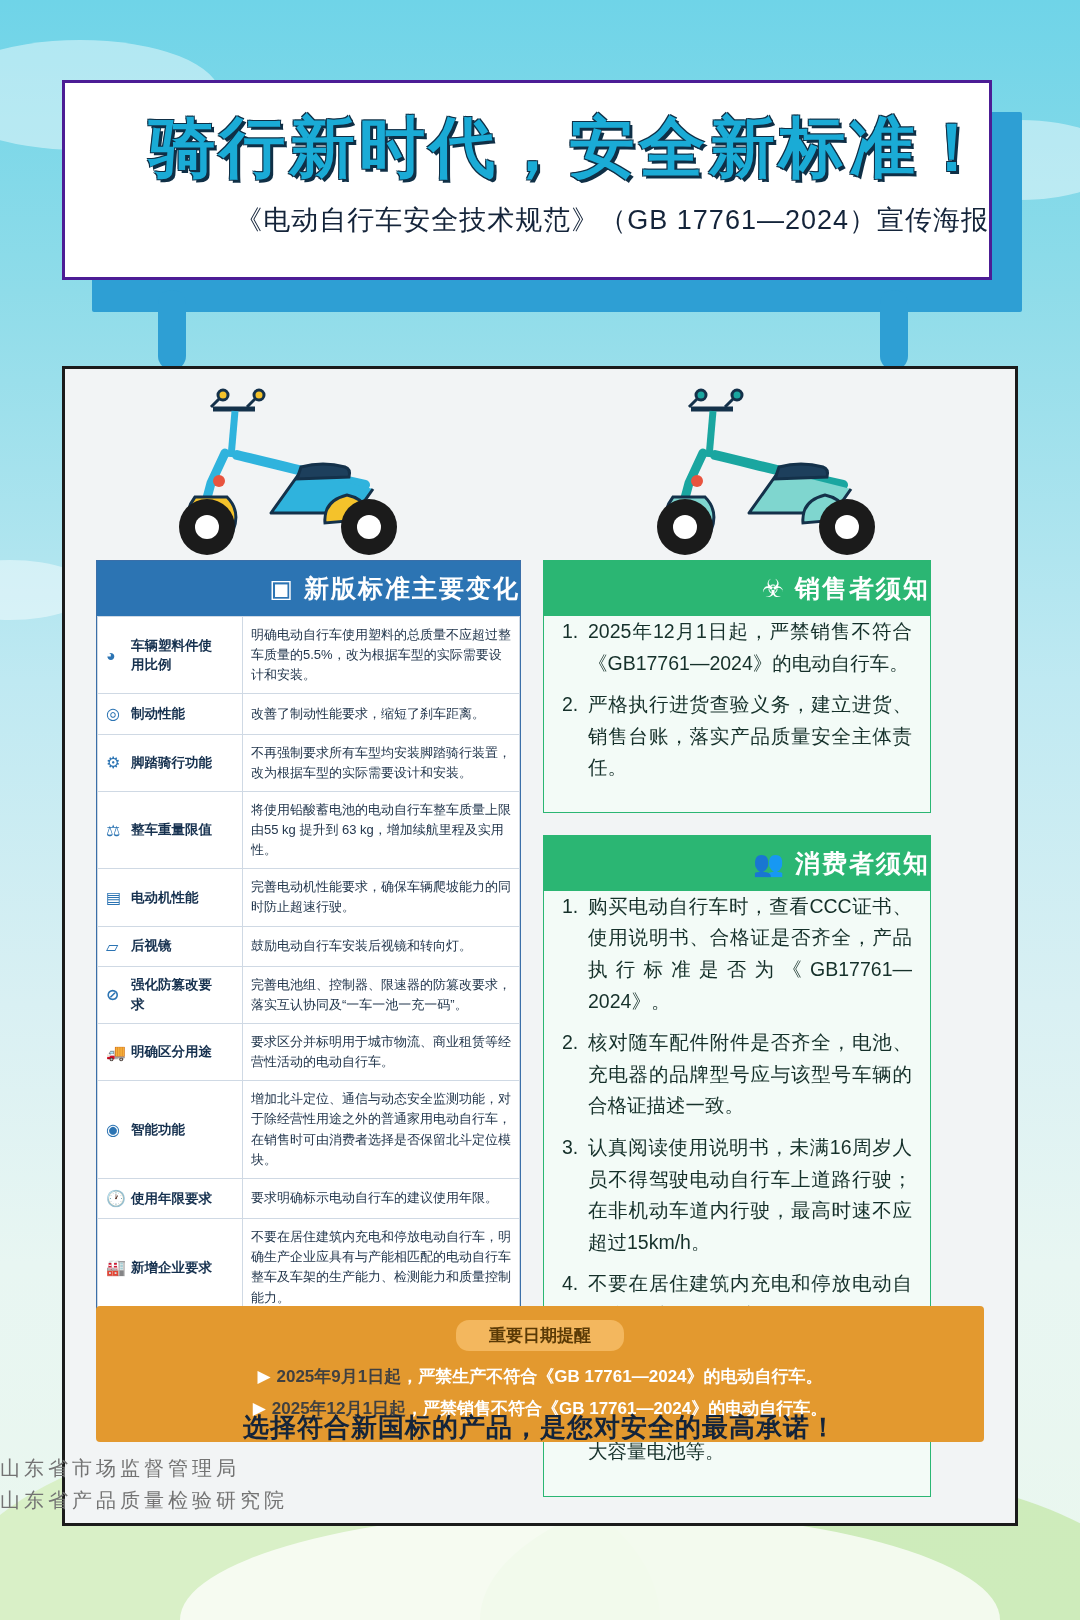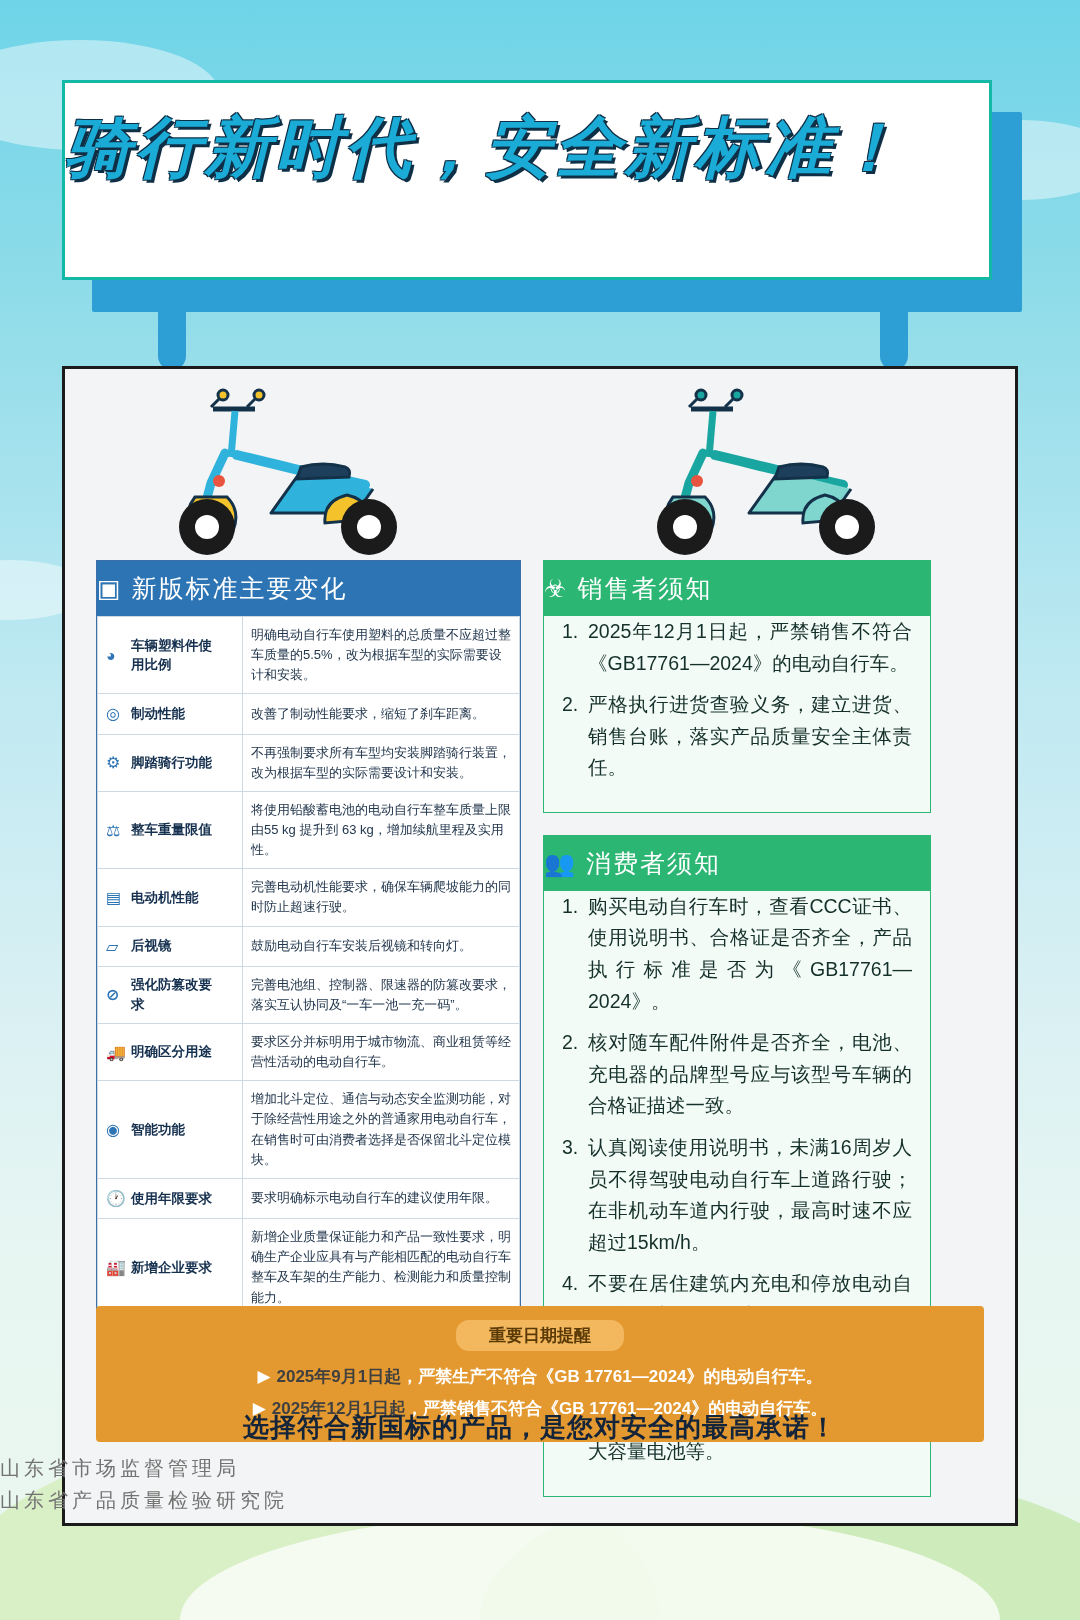--- a/index.html
+++ b/index.html
@@ -14,21 +14,21 @@
   .bg-wave .w1{position:absolute;bottom:0;left:-60px;width:720px;height:190px;background:#d6eec0;border-radius:50% 50% 0 0 / 100% 100% 0 0;opacity:.85;}
   .bg-wave .w2{position:absolute;bottom:0;right:-80px;width:680px;height:150px;background:#c7e8ae;border-radius:50% 50% 0 0 / 100% 100% 0 0;opacity:.8;}
   .bg-wave .w3{position:absolute;bottom:0;left:180px;width:820px;height:110px;background:#ffffff;border-radius:50% 50% 0 0 / 100% 100% 0 0;opacity:.75;}
   .bg-cloud{position:absolute;background:rgba(255,255,255,.45);border-radius:50%;}
   .c1{width:280px;height:110px;top:40px;left:-60px;}
   .c2{width:200px;height:80px;top:120px;right:-40px;}
   .c3{width:160px;height:60px;top:560px;left:-70px;}
 
   
   .header-shadow{position:absolute;left:92px;top:112px;width:930px;height:200px;background:#2e9fd4;border-radius:2px;}
-  .header{position:absolute;left:62px;top:80px;width:930px;height:200px;background:#ffffff;border:3px solid #14b8a6;box-sizing:border-box;text-align:left;font-style:italic;}
+  .header{position:absolute;left:62px;top:80px;width:930px;height:200px;background:#ffffff;border:3px solid #4c1d95;box-sizing:border-box;text-align:right;}
   .title{
     font-size:66px;font-weight:bold;color:#1aabd6;letter-spacing:4px;
     margin-top:28px;line-height:1.1;
     text-shadow:3px 3px 0 #0f2f46, -1px -1px 0 #0f2f46, 1px -1px 0 #0f2f46, -1px 1px 0 #0f2f46;
   }
   .subtitle{font-size:27px;color:#14243a;margin-top:18px;letter-spacing:1px;}
 
   .connector{position:absolute;width:28px;height:80px;background:#2e9fd4;border-radius:14px;top:290px;}
   .cl{left:158px;}
   .cr{left:880px;}
@@ -37,21 +37,21 @@
   .panel{position:absolute;left:62px;top:366px;width:956px;height:1160px;background:#f2f4f5;border:3px solid #1b1b1b;box-sizing:border-box;}
 
   .bikes{position:absolute;top:382px;left:62px;width:956px;height:180px;display:flex;justify-content:space-around;align-items:center;}
 
   
   .cols{position:absolute;left:96px;top:560px;width:888px;display:flex;gap:22px;}
   .col-left{width:425px;}
   .col-right{width:388px;}
 
   .card{border:1px solid #3b6fa8;box-sizing:border-box;background:#fff;}
-  .card-head{padding:11px 0;text-align:left;color:#fff;font-size:25px;font-weight:normal;letter-spacing:2px;}
+  .card-head{padding:11px 0;text-align:right;color:#fff;font-size:25px;font-weight:bold;letter-spacing:2px;}
   .head-blue{background:#2c74b3;}
   .head-green{background:#2bb673;}
   .card-green{border:1px solid #2bb673;background:#f3fbf7;}
 
   table.changes{width:100%;border-collapse:collapse;background:#fff;font-size:0;}
   table.changes td{border:1px solid #cfd9e4;vertical-align:middle;padding:8px 8px;}
   td.lbl{width:128px;font-size:13.5px;color:#16314f;line-height:1.45;font-weight:bold;}
   td.lbl .ic{display:inline-block;width:20px;vertical-align:middle;margin-right:5px;}
   td.lbl .tx{display:inline-block;vertical-align:middle;width:92px;}
   td.desc{font-size:13px;color:#23374d;line-height:1.55;}
@@ -79,20 +79,21 @@
 <div class="bg-cloud c3"></div>
 <div class="bg-wave">
   <div class="w1"></div>
     <div class="w2"></div>
     <div class="w3"></div>
 </div>
 
 <div class="header-shadow"></div>
 <div class="header">
   <div class="title">骑行新时代，安全新标准！</div>
+  <div class="subtitle">《电动自行车安全技术规范》（GB 17761—2024）宣传海报</div>
 </div>
 <div class="connector cl"></div>
 <div class="connector cr"></div>
 
 <div class="panel"></div>
 
 <div class="bikes">
   <svg width="300" height="175" viewBox="0 0 300 175">
     <g fill="none" stroke="#14314a" stroke-width="3">
       <path d="M60 22 L70 12" stroke="#14314a"></path>
@@ -183,21 +184,21 @@
             <tr>
               <td class="lbl"><span class="ic" style="color:#2c74b3;font-size:16px;">◉</span><span class="tx">智能功能</span></td>
               <td class="desc">增加北斗定位、通信与动态安全监测功能，对于除经营性用途之外的普通家用电动自行车，在销售时可由消费者选择是否保留北斗定位模块。</td>
             </tr>
             <tr>
               <td class="lbl"><span class="ic" style="color:#2c74b3;font-size:16px;">🕐</span><span class="tx">使用年限要求</span></td>
               <td class="desc">要求明确标示电动自行车的建议使用年限。</td>
             </tr>
             <tr>
               <td class="lbl"><span class="ic" style="color:#2c74b3;font-size:16px;">🏭</span><span class="tx">新增企业要求</span></td>
-              <td class="desc">新增企业质量保证能力和产品一致性要求，明确生产企业应具有与产能相匹配的电动自行车整车及车架的生产能力、检测能力和质量控制能力。</td>
+              <td class="desc">不要在居住建筑内充电和停放电动自行车，明确生产企业应具有与产能相匹配的电动自行车整车及车架的生产能力、检测能力和质量控制能力。</td>
             </tr>
           </tbody>
       </table>
     </div>
   </div>
 
   <div class="col-right">
     <div class="card card-green" style="margin-bottom:22px;">
       <div class="card-head head-green">
         <span>☣</span>

